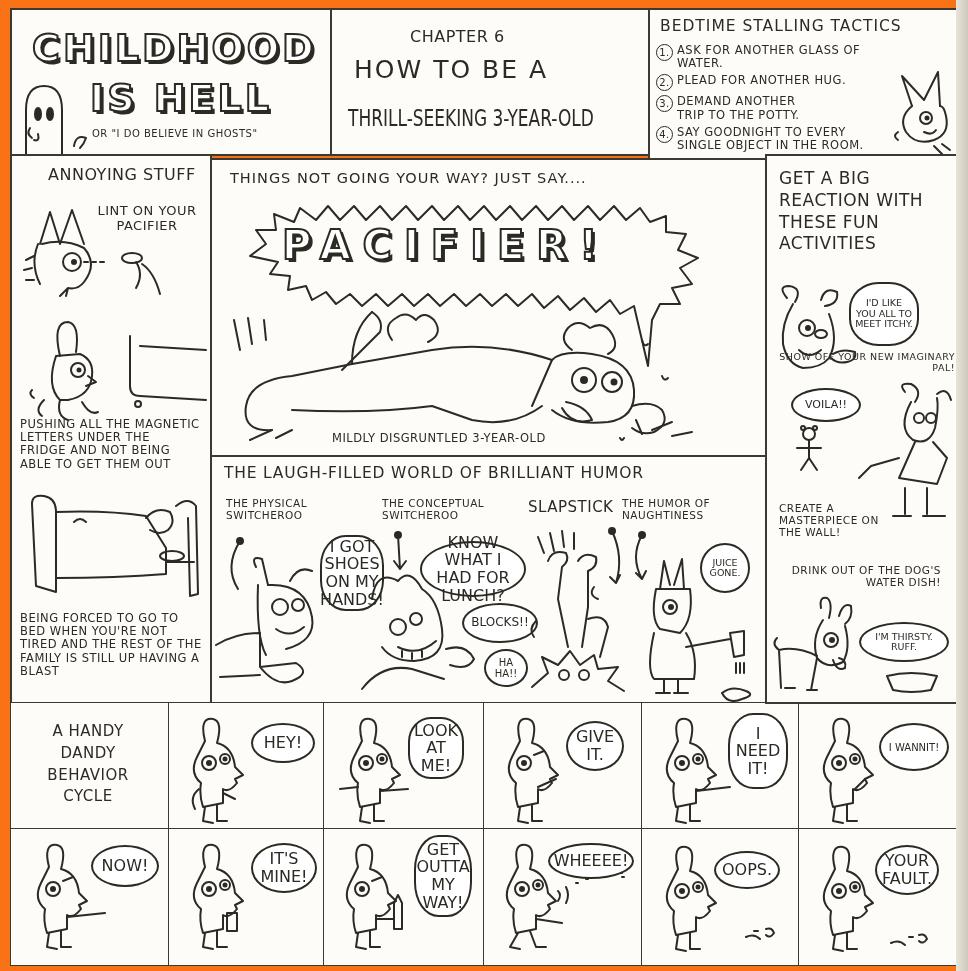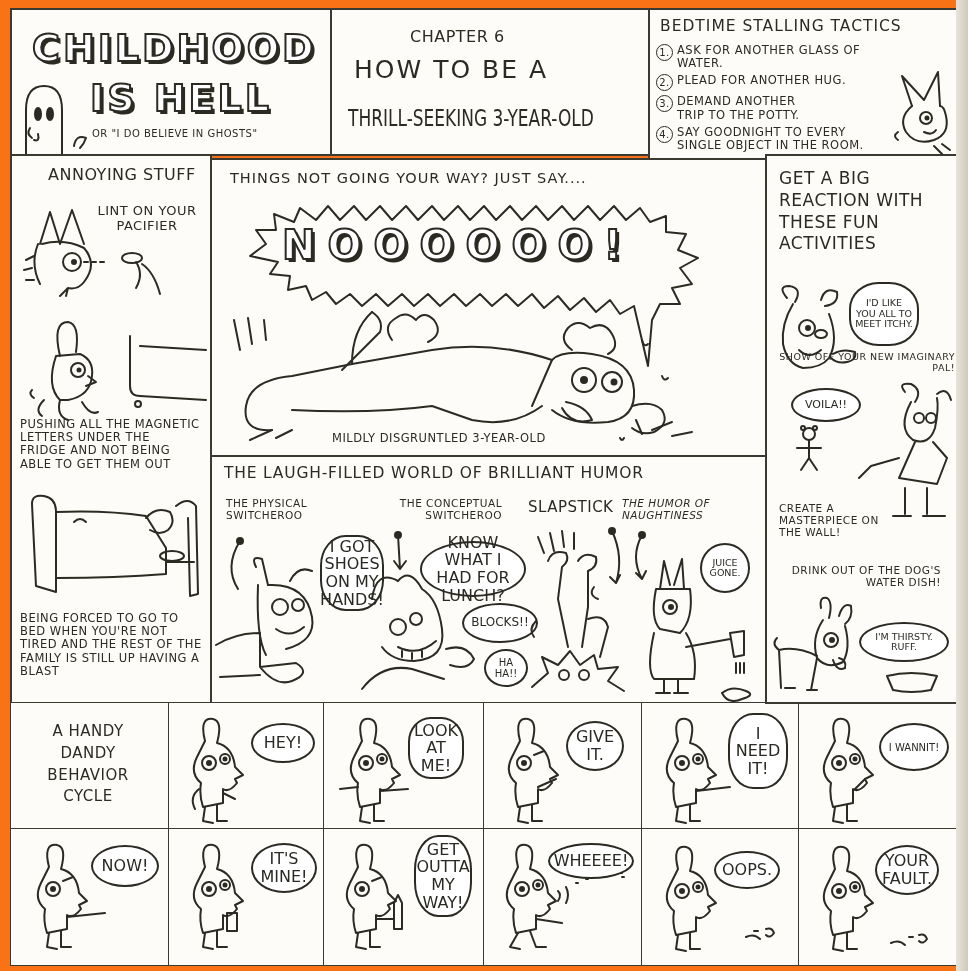--- a/index.html
+++ b/index.html
@@ -106,21 +106,21 @@
       <path d="M140 70 L168 70"></path>
     </svg>
     <div class="abs hand" style="left:8px; top:456px; width:186px; font-size:11.5px;">BEING FORCED TO GO TO BED WHEN YOU'RE NOT TIRED AND THE REST OF THE FAMILY IS STILL UP HAVING A BLAST</div>
   </div>
 
   <div class="panel" style="left:210px; top:158px; width:558px; height:300px;">
     <div class="abs hand" style="left:18px; top:10px; font-size:14.5px; letter-spacing:1px;">THINGS NOT GOING YOUR WAY? JUST SAY....</div>
     <svg style="left:28px; top:36px;" width="470" height="170">
       <path d="M10 60 L26 48 L16 34 L36 34 L34 18 L54 26 L60 12 L76 24 L88 10 L100 24 L114 10 L126 24 L140 10 L152 24 L166 10 L178 24 L192 10 L204 24 L218 10 L230 24 L244 10 L256 24 L270 10 L282 24 L296 10 L308 24 L322 10 L334 24 L348 10 L360 24 L374 10 L386 24 L400 12 L410 26 L426 20 L426 36 L446 38 L438 54 L458 62 L440 72 L452 88 L432 92 L440 108 L420 108 L412 124 L408 170 L394 110 L380 118 L370 104 L356 116 L344 102 L330 114 L318 100 L304 112 L292 98 L278 110 L266 98 L252 110 L240 98 L226 110 L214 98 L200 110 L188 98 L174 110 L162 98 L148 110 L136 98 L122 110 L110 98 L96 108 L86 96 L72 104 L66 90 L48 94 L50 80 L30 78 L38 66 Z"></path>
     </svg>
-    <div class="abs outline-title" style="left:70px; top:62px; font-size:40px; letter-spacing:12px;">NOOOOOO!</div>
+    <div class="abs outline-title" style="left:70px; top:62px; font-size:40px; letter-spacing:12px;">PACIFIER!</div>
     <svg style="left:20px; top:150px;" width="500" height="130">
       <path d="M8 40 l-6 -30 M20 34 l-4 -26 M34 30 l-2 -20"></path>
       <path d="M40 120 Q10 122 14 96 Q18 70 60 66 L120 54 Q120 20 140 2"></path>
       <path d="M140 2 q12 8 8 20 L110 60"></path>
       <path d="M60 100 Q140 104 200 96 L240 110 Q280 118 310 96"></path>
       <path d="M120 54 L200 40 Q260 30 320 50 L300 96"></path>
       <path d="M160 30 q-10 -14 4 -22 q10 -8 20 2 q8 -10 18 0 q10 14 -6 22"></path>
       <path d="M340 40 q-14 -10 -4 -22 q10 -10 22 0 q14 -8 22 6 q8 14 -4 20"></path>
       <path d="M320 50 Q330 40 360 44 Q400 50 402 80 Q404 108 376 112 Q340 116 320 100"></path>
       <circle cx="352" cy="70" r="12"></circle>
@@ -131,23 +131,23 @@
       <path d="M400 96 q20 -6 30 4 q8 14 -8 22 q-12 4 -22 -4"></path>
       <path d="M410 30 q2 8 6 4 M430 66 q2 6 6 2 M388 128 q2 4 4 0"></path>
       <path d="M60 120 l-16 8 M40 120 l-22 10 M420 120 l20 -8 M440 126 l20 -4 M410 124 l-6 -14"></path>
     </svg>
     <div class="abs hand" style="left:120px; top:272px; font-size:11.5px;">MILDLY DISGRUNTLED 3-YEAR-OLD</div>
   </div>
 
   <div class="panel" style="left:210px; top:455px; width:558px; height:249px;">
     <div class="abs hand" style="left:12px; top:8px; font-size:15.5px; letter-spacing:0.8px;">THE LAUGH-FILLED WORLD OF BRILLIANT HUMOR</div>
     <div class="abs hand" style="left:14px; top:40px; width:120px; font-size:10.5px;">THE PHYSICAL SWITCHEROO</div>
-    <div class="abs hand" style="left:170px; top:40px; width:120px; font-size:10.5px; text-align:right;">THE CONCEPTUAL SWITCHEROO</div>
+    <div class="abs hand" style="left:170px; top:40px; width:120px; font-size:10.5px; text-align:left;">THE CONCEPTUAL SWITCHEROO</div>
     <div class="abs hand" style="left:316px; top:42px; font-size:15px;">SLAPSTICK</div>
-    <div class="abs hand" style="left:410px; top:40px; width:140px; font-size:10.5px;font-style:italic;">THE HUMOR OF NAUGHTINESS</div>
+    <div class="abs hand" style="left:410px; top:40px; width:140px; font-size:10.5px;">THE HUMOR OF NAUGHTINESS</div>
 
     <svg style="left:4px; top:80px;" width="110" height="160">
       <circle cx="24" cy="4" r="3" style="fill:#2b2b24"></circle>
       <path d="M24 4 Q8 30 22 52"></path>
       <path d="M40 30 Q34 18 46 22 L52 48 M74 44 Q82 28 96 34"></path>
       <path d="M42 48 Q40 100 50 118 M52 48 Q90 46 96 80 Q100 104 70 112"></path>
       <circle cx="64" cy="70" r="8"></circle>
         <circle cx="82" cy="68" r="6"></circle>
       <path d="M60 92 q14 10 28 -2"></path>
       <path d="M0 108 Q20 96 44 96 L44 130 M44 130 Q60 150 76 144 Q96 136 80 126 Z M4 140 L44 138"></path>

